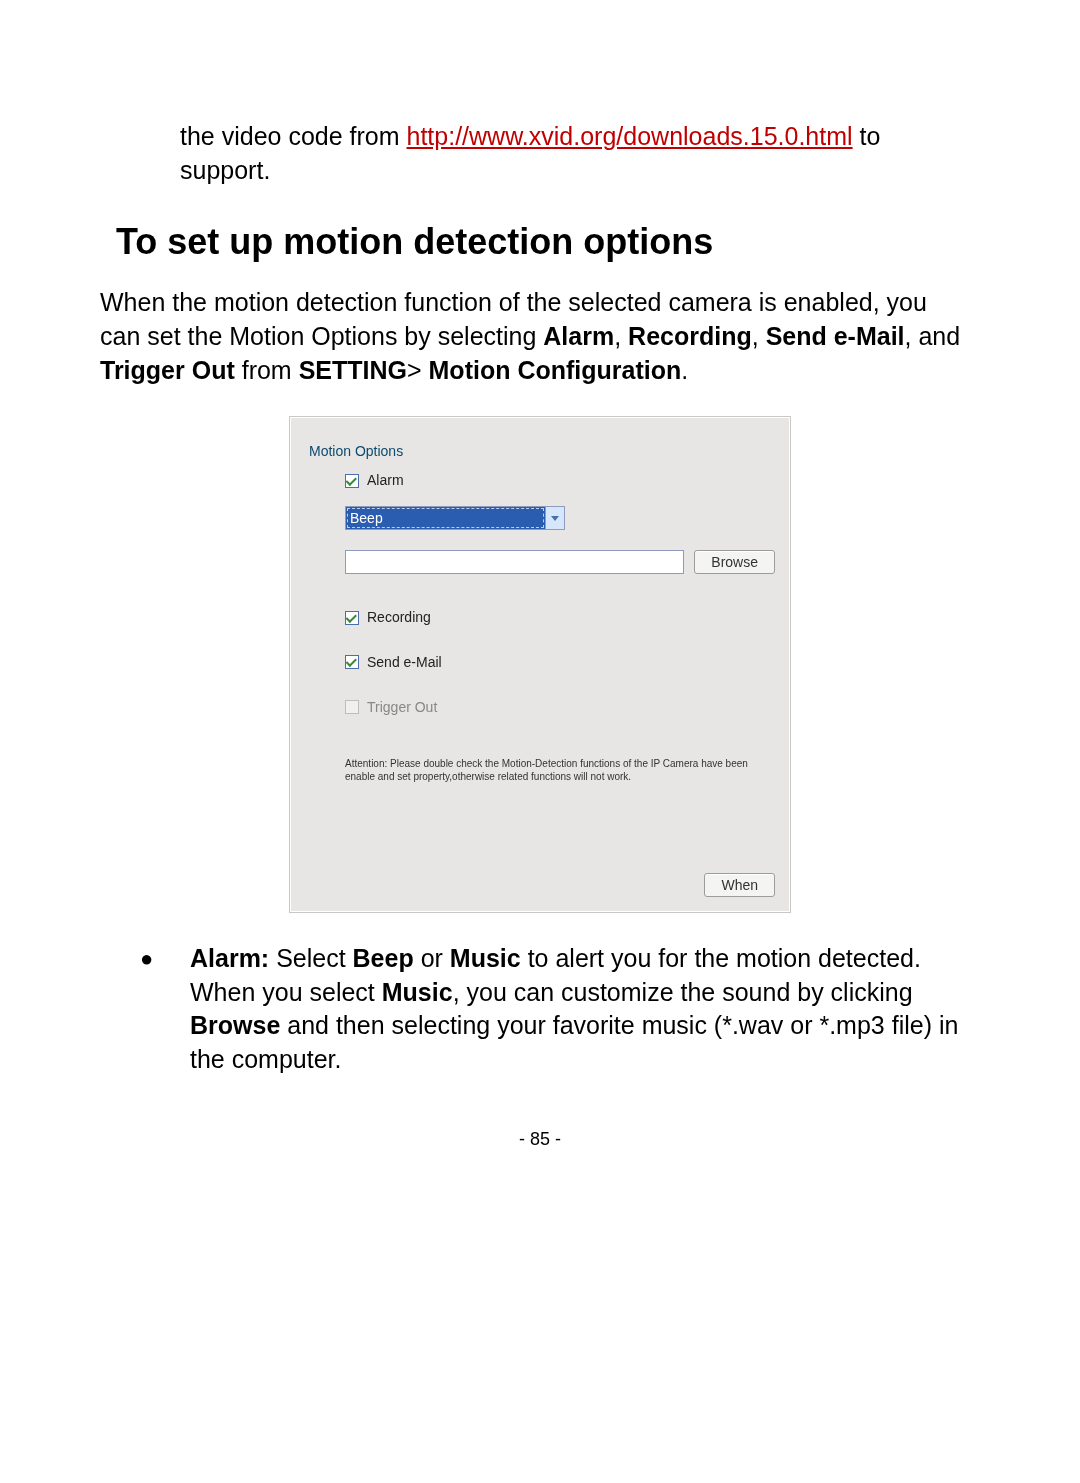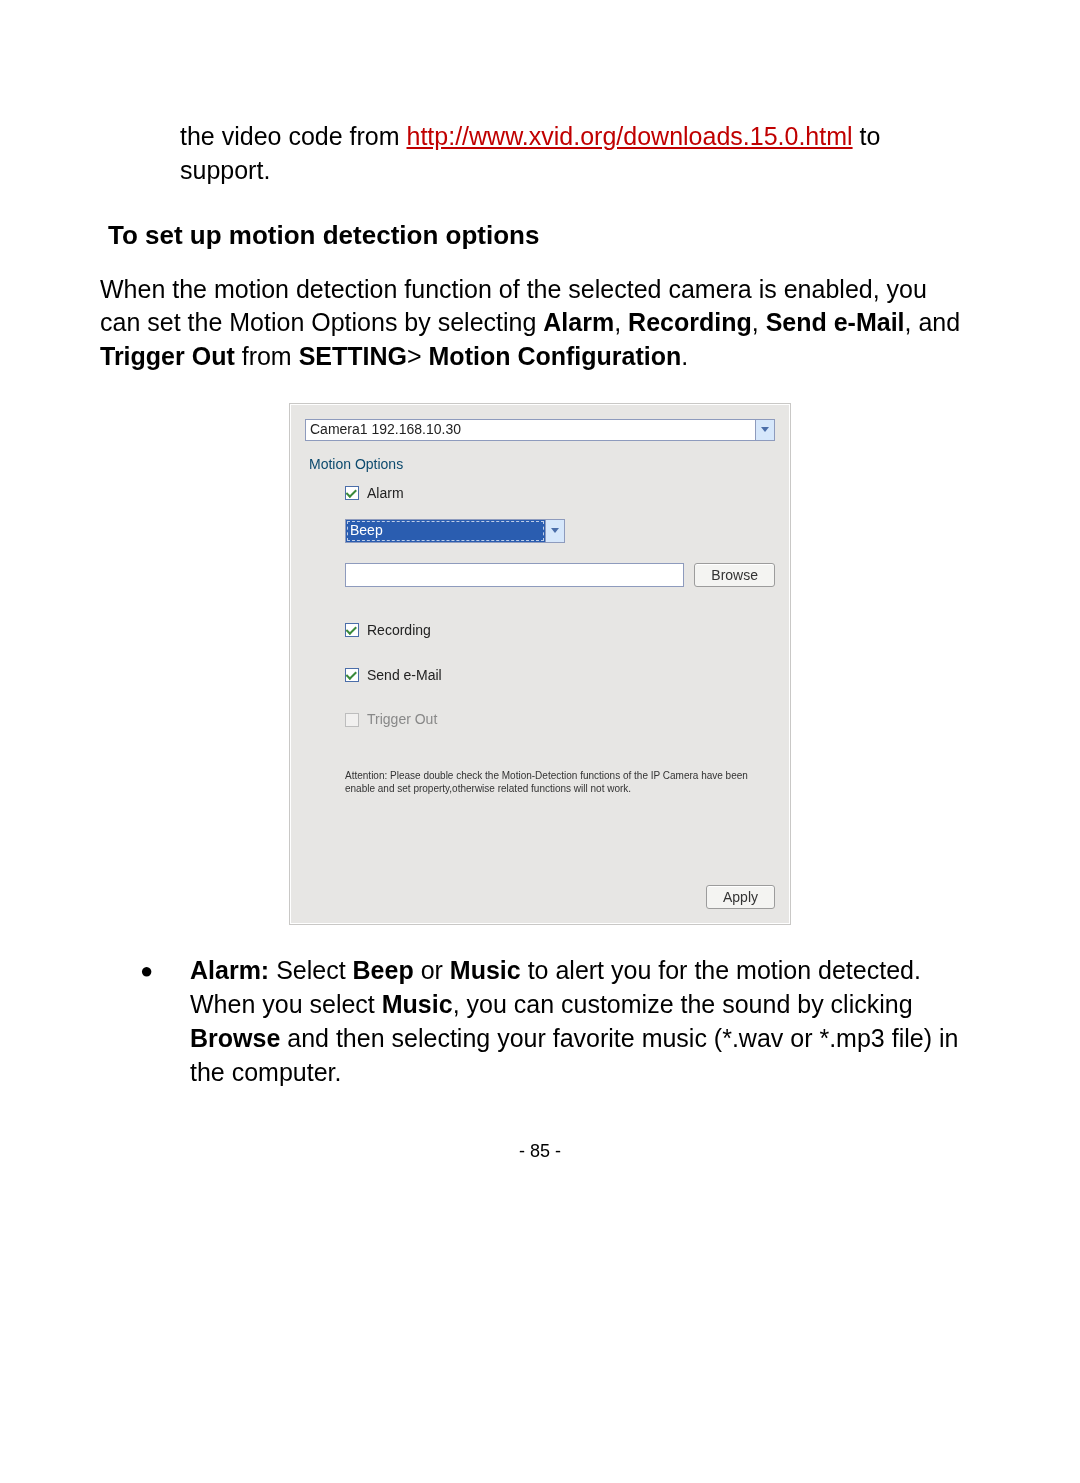--- a/index.html
+++ b/index.html
@@ -14,23 +14,23 @@
     padding: 120px 100px 40px 100px;
     font-size: 25px;
     line-height: 1.35;
   }
   .indent1 { margin-left: 80px; }
   .link {
     color: #c00000;
     text-decoration: underline;
   }
   h1.section {
-    font-size: 26px;
+    font-size: 36px;
     font-weight: bold;
-    margin: 30px 0 20px 8px;
+    margin: 30px 0 20px 16px;
   }
   p { margin: 0 16px 10px 0; }
   b { font-weight: bold; }
 
   
   .dialog-wrap {
     display: flex;
     justify-content: center;
     margin: 30px 0 30px 0;
   }
@@ -193,26 +193,20 @@
 
 <h1 class="section">To set up motion detection options</h1>
 
 <p>
   <span>When the motion detection function of the selected camera is enabled, you can set the Motion Options by selecting </span><b>Alarm</b><span>, </span><b>Recording</b><span>, </span><b>Send e-Mail</b><span>, and </span><b>Trigger Out</b><span> from </span><b>SETTING</b><span>&gt; </span><b>Motion Configuration</b><span>.</span>
 </p>
 
 <div class="dialog-wrap">
   <div class="dialog">
 
-    <div class="dropdown camera-row">
-      <div class="field">Camera1 192.168.10.30</div>
-      <div class="dd-btn">
-          <div class="chevron"></div>
-        </div>
-    </div>
 
     <div class="section-label">Motion Options</div>
 
     <div class="row row-alarm">
       <div class="chk checked"></div>
       <span>Alarm</span>
     </div>
 
     <div class="beep-row">
       <div class="beep-field">Beep</div>
@@ -245,21 +239,21 @@
     <div class="gap-sm"></div>
 
     <div class="row">
       <div class="chk disabled"></div>
       <span class="label-disabled">Trigger Out</span>
     </div>
 
     <div class="attention">Attention: Please double check the Motion-Detection functions of the IP Camera have been enable and set property,otherwise related functions will not work.</div>
 
     <div class="footer">
-      <button class="btn">Apply</button>
+      <button class="btn">When</button>
     </div>
   </div>
 </div>
 
 <div class="bullet-block">
   <div class="bullet">●</div>
   <div class="bullet-body">
     <b>Alarm:</b><span>  Select </span><b>Beep</b><span> or </span><b>Music</b><span> to alert you for the motion detected.  When you select </span><b>Music</b><span>, you can customize the sound by clicking </span><b>Browse</b><span> and then selecting your favorite music (*.wav or *.mp3 file) in the computer.</span>
   </div>
 </div>

